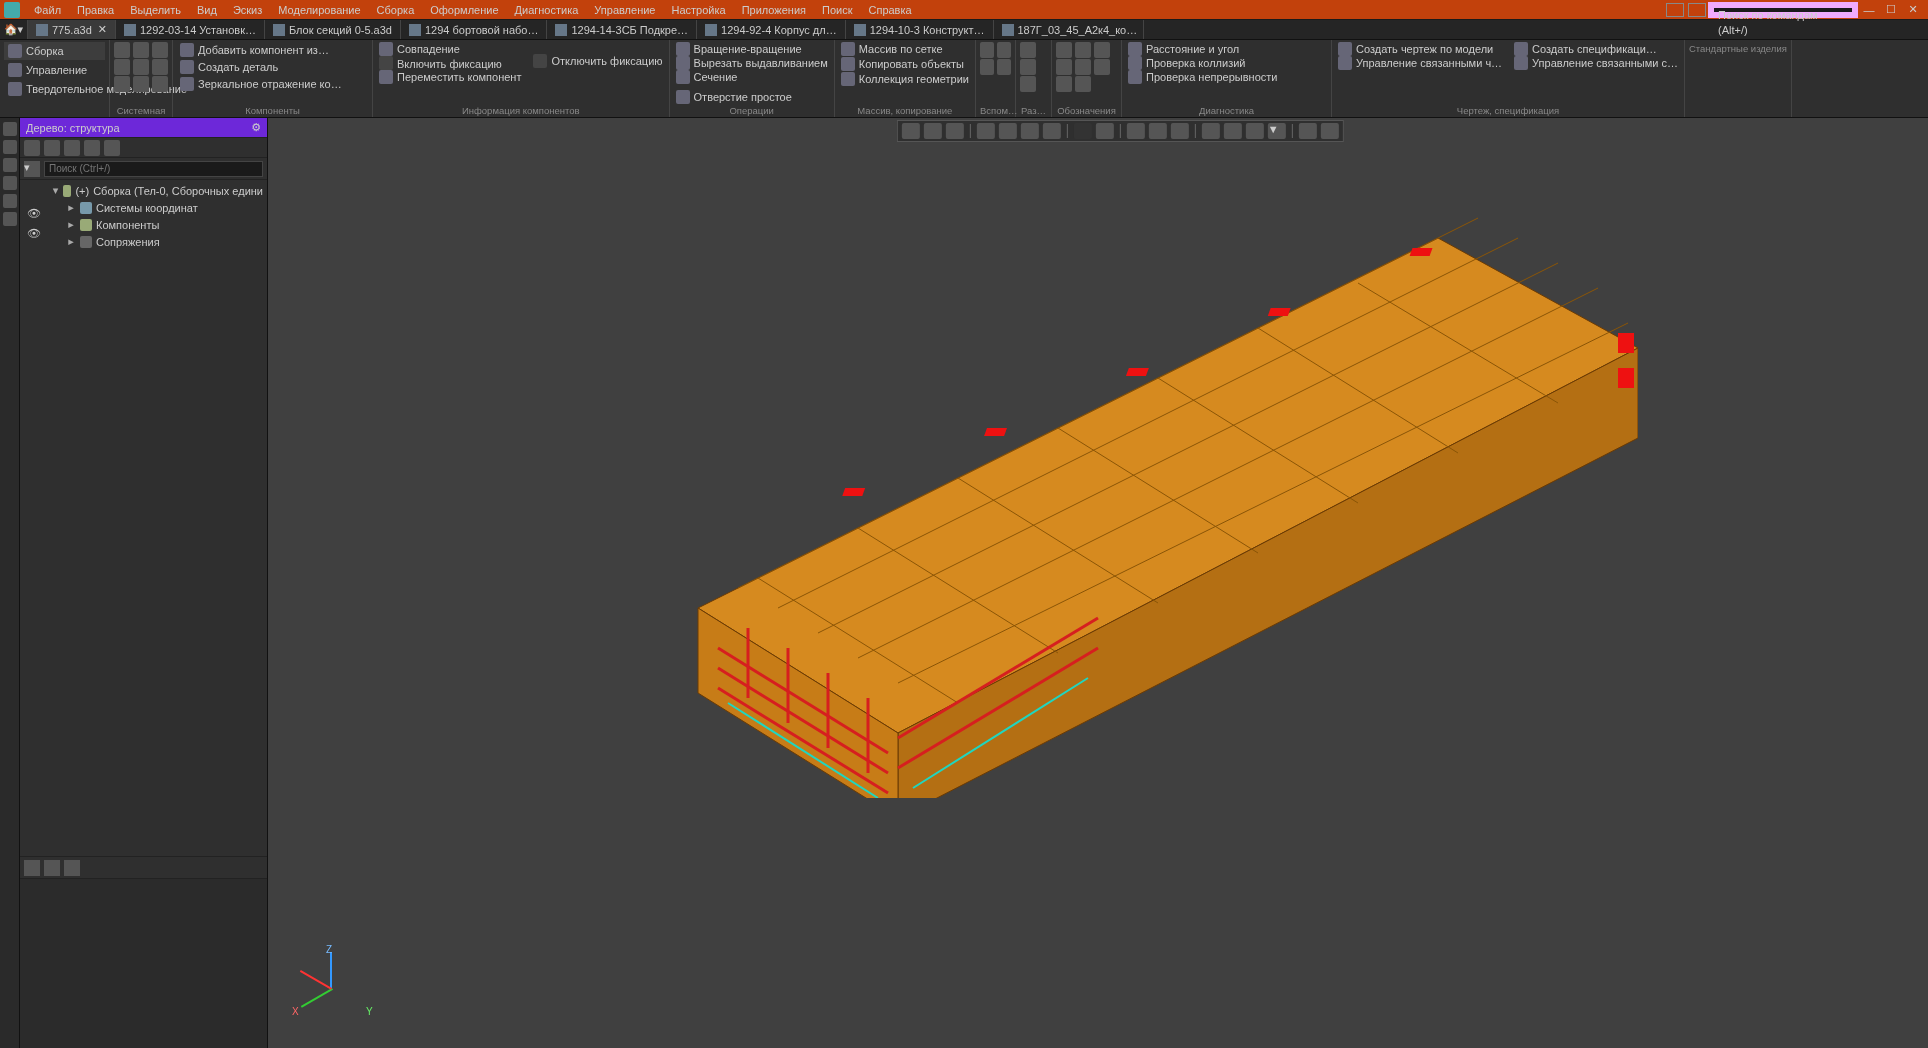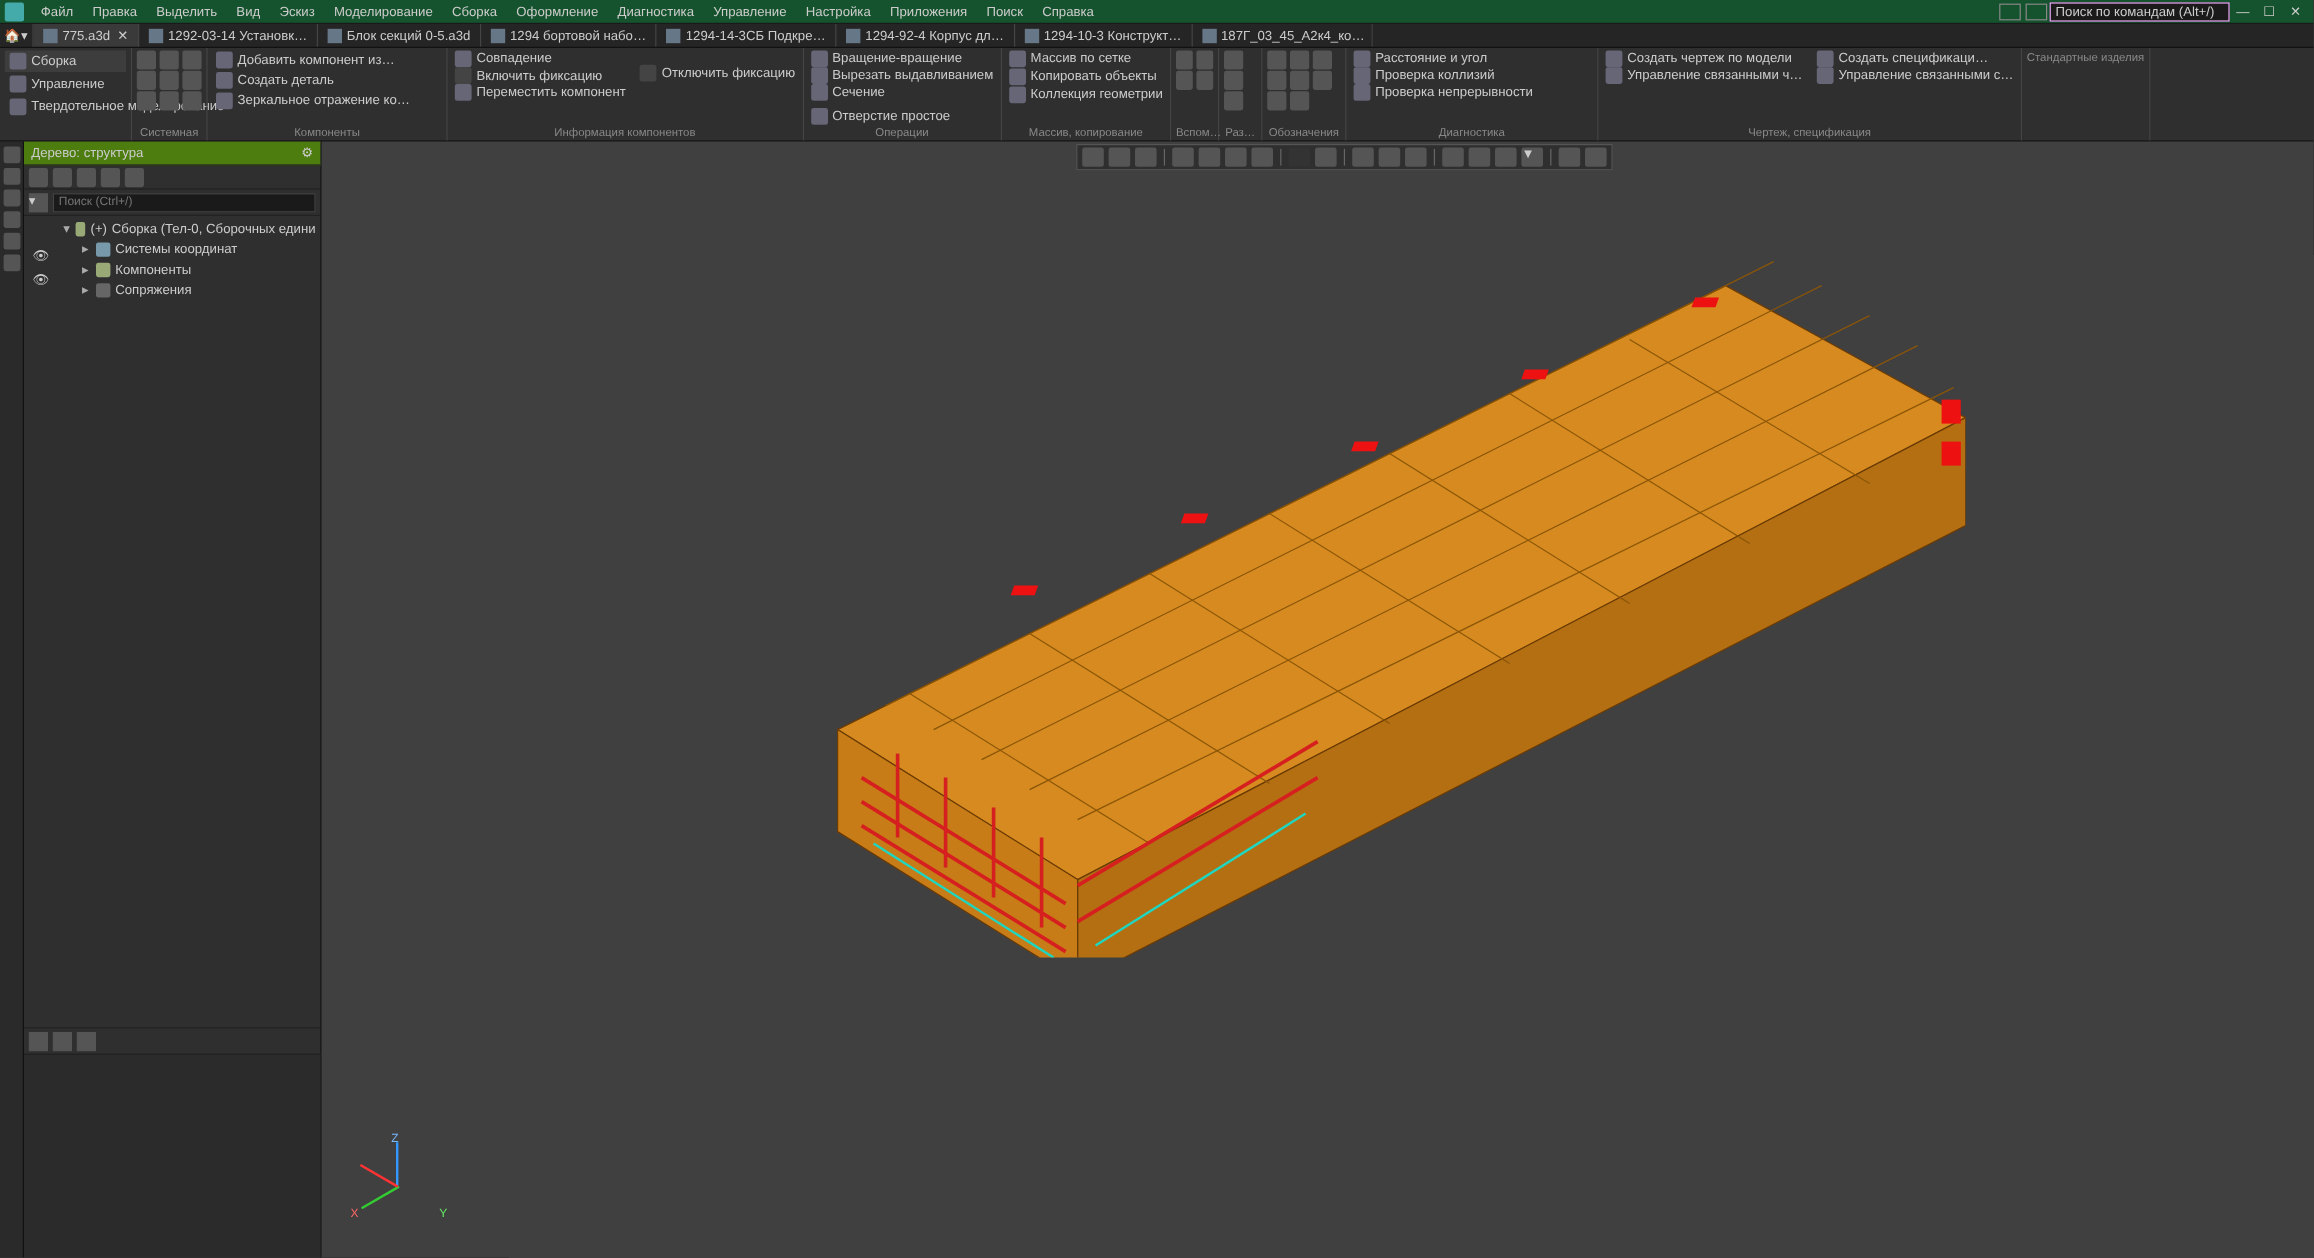--- a/index.html
+++ b/index.html
@@ -1,24 +1,24 @@
 <!DOCTYPE html>
 <html><head>
 <meta charset="utf-8">
 <style>
   * { margin:0; padding:0; box-sizing:border-box; font-family: Tahoma, Arial, sans-serif; font-size:11px; color:#ccc; }
   body { background:#2b2b2b; width:1928px; height:1048px; overflow:hidden; position:relative; }
 
   
-  #menubar { height:20px; background:#14532d; display:flex; align-items:center; padding:0 4px; border-bottom:1px solid #1a1a1a; }
+  #menubar { height:20px; background:#c2410c; display:flex; align-items:center; padding:0 4px; border-bottom:1px solid #1a1a1a; }
   #menubar .logo { width:16px; height:16px; margin-right:6px; background:#4aa; border-radius:2px; }
   #menubar .menu-item { padding:2px 8px; cursor:default; white-space:nowrap; }
   #menubar .spacer { flex:1; }
   #menubar .win-btn { width:18px; height:14px; margin:0 2px; border:1px solid #888; }
-  #menubar .search { width:150px; height:16px; background:#1a1a1a; border:1px solid #f0abfc; padding:0 4px; color:#888; font-size:10px; line-height:14px; }
+  #menubar .search { width:150px; height:16px; background:#1a1a1a; border:6px solid #f0abfc; padding:0 4px; color:#888; font-size:10px; line-height:14px; }
   #menubar .ctl { width:22px; text-align:center; }
 
   
   #doctabs { height:20px; background:#252525; display:flex; align-items:stretch; border-bottom:1px solid #111; }
   #doctabs .home { width:28px; display:flex; align-items:center; justify-content:center; border-right:1px solid #444; }
   #doctabs .tab { display:flex; align-items:center; padding:0 8px; border-right:1px solid #444; max-width:150px; overflow:hidden; white-space:nowrap; color:#aaa; cursor:default; }
   #doctabs .tab.active { background:#3a3a3a; color:#fff; }
   #doctabs .tab .ico { width:12px; height:12px; background:#678; margin-right:4px; flex:none; }
   #doctabs .tab .close { margin-left:6px; }
 
@@ -38,21 +38,21 @@
   #ctxcol { width:110px; }
   #ctxcol .rbtn { padding:2px 4px; }
   #ctxcol .rbtn.active { background:#3d3d3d; }
 
   
   #workspace { position:absolute; top:118px; left:0; right:0; bottom:0; display:flex; }
   #leftbar { width:20px; background:#2a2a2a; border-right:1px solid #111; display:flex; flex-direction:column; align-items:center; gap:4px; padding-top:4px; }
   #leftbar .lb { width:14px; height:14px; background:#555; border-radius:2px; }
 
   #treepanel { width:248px; background:#2f2f2f; border-right:1px solid #111; display:flex; flex-direction:column; }
-  #treepanel .hdr { height:20px; background:#4d7c0f; display:flex; align-items:center; padding:0 6px; justify-content:space-between; border-bottom:1px solid #222;}
+  #treepanel .hdr { height:20px; background:#6d28d9; display:flex; align-items:center; padding:0 6px; justify-content:space-between; border-bottom:1px solid #222;}
   #treepanel .toolbar { height:20px; display:flex; align-items:center; gap:4px; padding:0 4px; border-bottom:1px solid #222; }
   #treepanel .toolbar .tb { width:16px; height:16px; background:#555; border-radius:2px; }
   #treepanel .searchrow { height:22px; display:flex; align-items:center; gap:4px; padding:0 4px; border-bottom:1px solid #222; }
   #treepanel .searchrow .filter { width:16px; height:16px; background:#555; }
   #treepanel .searchrow input { flex:1; background:#1a1a1a; border:1px solid #444; color:#aaa; font-size:10px; padding:1px 4px; height:16px; }
   #treepanel .tree { flex:1; overflow:auto; padding:2px 0; }
   .node { display:flex; align-items:center; gap:4px; padding:2px 4px; white-space:nowrap; }
   .node .tw { width:10px; text-align:center; color:#aaa; }
   .node .ni { width:12px; height:12px; background:#9a7; border-radius:2px; }
   .node.lvl0 { padding-left:4px; }

